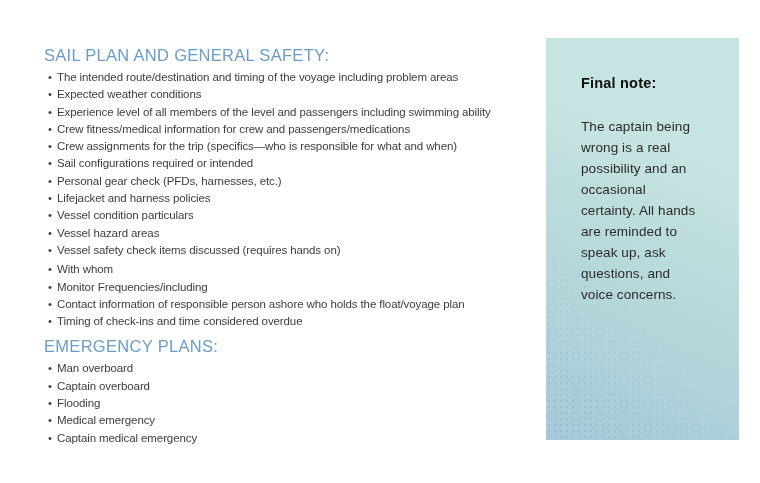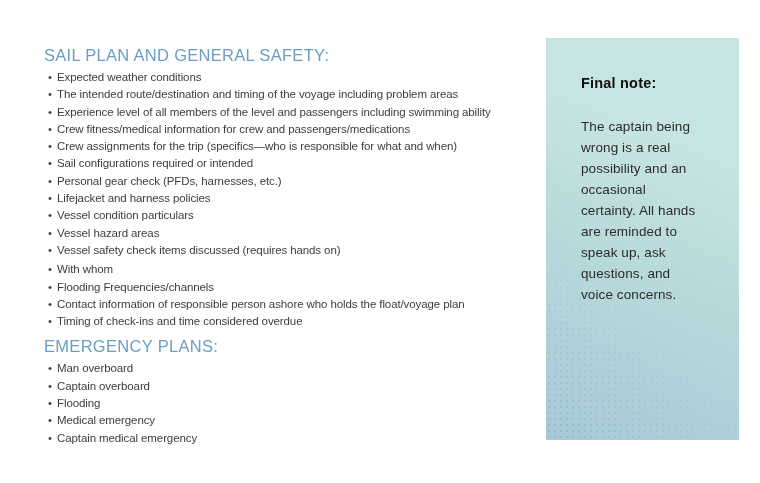--- a/index.html
+++ b/index.html
@@ -92,35 +92,35 @@
   }
 </style>
 </head>
 <body>
 
 <div class="slide">
   <div class="content">
     <div>
         <h2 class="sec-title">SAIL PLAN AND GENERAL SAFETY:</h2>
         <ul class="bullets">
+          <li>The intended route/destination and timing of the voyage including problem areas</li>
           <li>Expected weather conditions</li>
-          <li>The intended route/destination and timing of the voyage including problem areas</li>
           <li>Experience level of all members of the level and passengers including swimming ability</li>
           <li>Crew fitness/medical information for crew and passengers/medications</li>
           <li>Crew assignments for the trip (specifics—who is responsible for what and when)</li>
           <li>Sail configurations required or intended</li>
           <li>Personal gear check (PFDs, harnesses, etc.)</li>
           <li>Lifejacket and harness policies</li>
           <li>Vessel condition particulars</li>
           <li>Vessel hazard areas</li>
           <li>Vessel safety check items discussed (requires hands on)</li>
         </ul>
         <ul class="bullets">
           <li>With whom</li>
-          <li>Flooding Frequencies/channels</li>
+          <li>Monitor Frequencies/including</li>
           <li>Contact information of responsible person ashore who holds the float/voyage plan</li>
           <li>Timing of check-ins and time considered overdue</li>
         </ul>
         <h2 class="sec-title">EMERGENCY PLANS:</h2>
         <ul class="bullets">
           <li>Man overboard</li>
           <li>Captain overboard</li>
           <li>Flooding</li>
           <li>Medical emergency</li>
           <li>Captain medical emergency</li>

